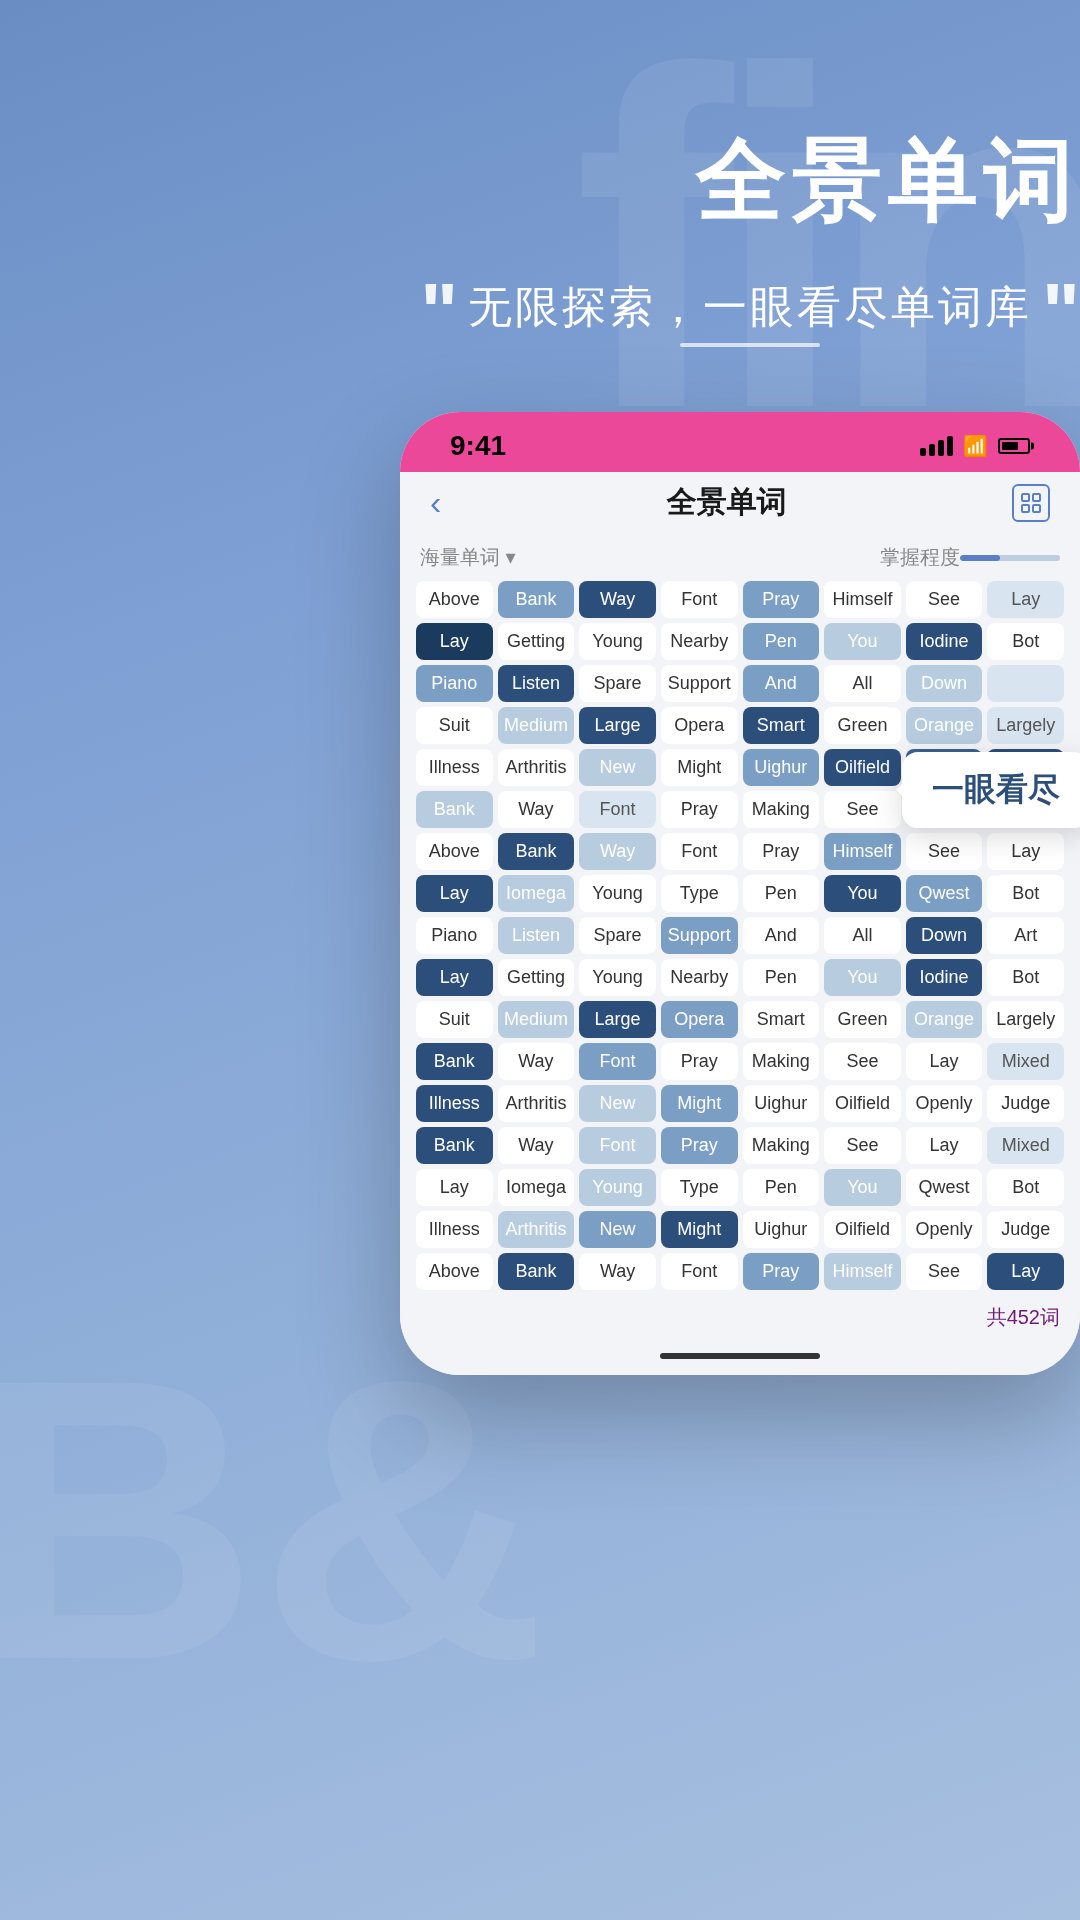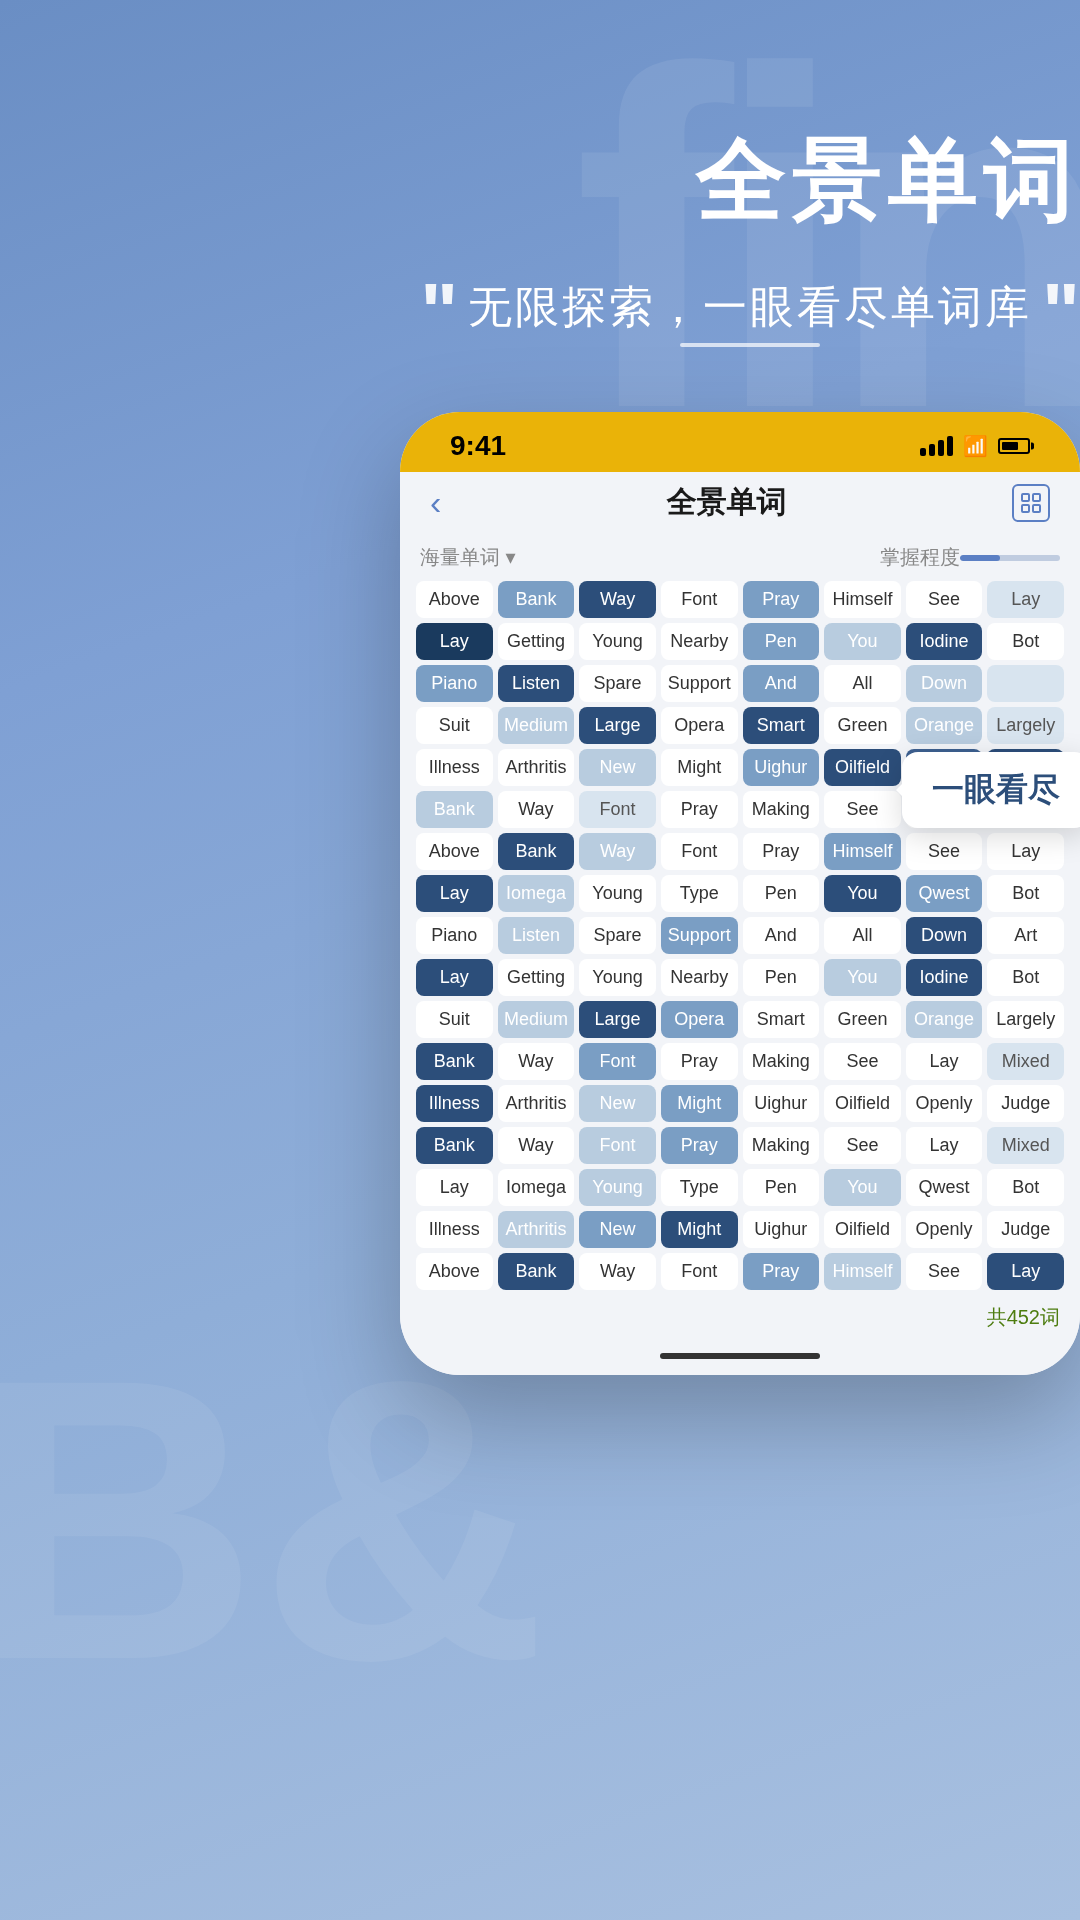--- a/index.html
+++ b/index.html
@@ -91,21 +91,21 @@
       overflow: hidden;
       position: relative;
     }
 
     
     .status-bar {
       display: flex;
       justify-content: space-between;
       align-items: center;
       padding: 18px 50px 10px;
-      background: #eab308;
+      background: #ec4899;
     }
     .status-time {
       font-size: 28px;
       font-weight: 700;
       color: #000;
     }
     .status-icons {
       display: flex;
       align-items: center;
       gap: 10px;
@@ -196,21 +196,21 @@
     .wc-dark { background: #2c4e7a; color: #fff; }
     .wc-medium { background: #3d6090; color: #fff; }
     .wc-deep { background: #1a3a5e; color: #fff; }
     .wc-pale { background: #d8e4ef; color: #555; }
 
     
     .word-count {
       text-align: right;
       padding: 4px 20px 14px;
       font-size: 20px;
-      color: #4d7c0f;
+      color: #701a75;
       background: #f2f4f8;
     }
 
     
     .home-indicator {
       background: #f2f4f8;
       padding: 8px 0 16px;
       display: flex;
       justify-content: center;
     }

